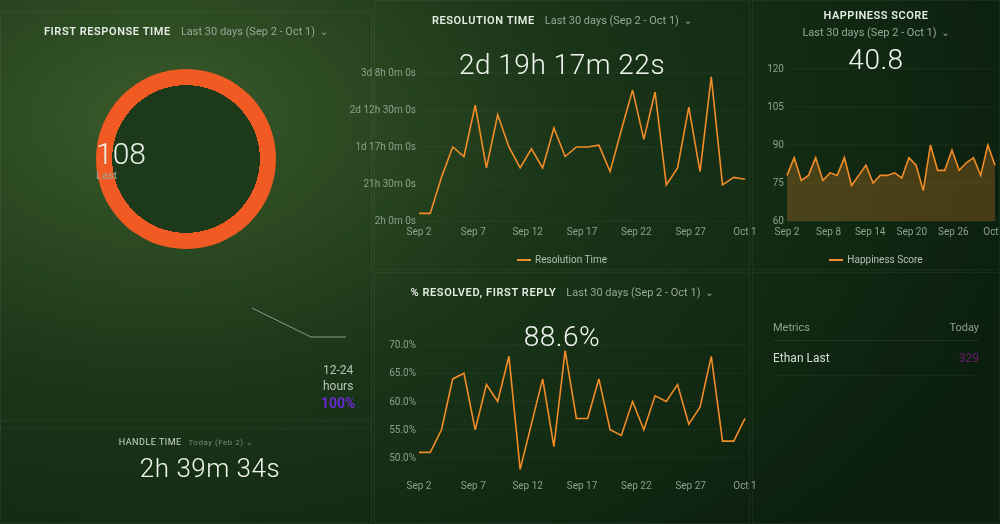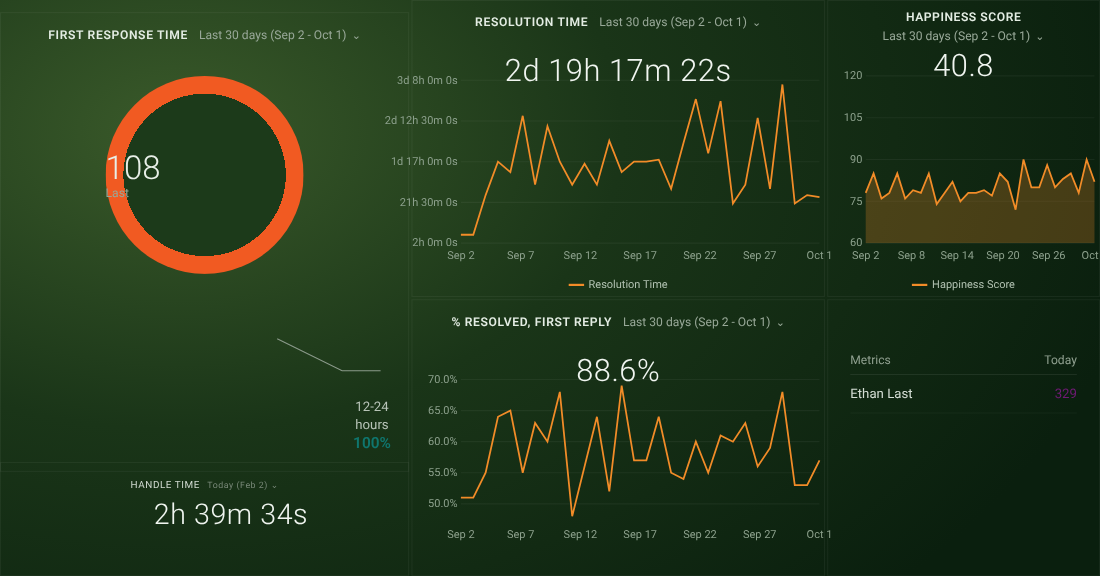--- a/index.html
+++ b/index.html
@@ -35,21 +35,21 @@
   .donut { width: 180px; height: 180px; border-radius: 50%;
     background: radial-gradient(circle, #1c3a1a 58%, transparent 58%),
                 conic-gradient(#f15a22 0deg 360deg);
   }
   .donut-center { position:absolute; inset:0; display:flex; flex-direction:column; align-items:flex-start; justify-content:center; }
   .donut-val { font-size: 30px; color:#e8efe8; font-weight:300; }
   .donut-lab { font-size: 11px; color:#98a898; margin-top:-2px; }
 
   .leader { position:absolute; stroke:#8b9a8b; stroke-width:1; fill:none; }
   .callout { position:absolute; font-size:12px; color:#b8c4b8; text-align:center; line-height:1.35;margin-top:24px; }
-  .callout .c-big { font-size:14px; color:#0f766e; font-weight:600; }
+  .callout .c-big { font-size:14px; color:#6d28d9; font-weight:600; }
 
   
   .tiny-head { text-align:center; font-size:9px; letter-spacing:.5px; color:#cfd8cf; padding-top:16px; }
   .tiny-head .sub { color:#788878; margin-left:4px; cursor:pointer; font-size:8px; }
   .panel-handle .big-value { font-size:26px; margin-top:6px;padding-left:48px; }
 
   
   .chart-area { position:absolute; left:44px; right:4px; top:72px; bottom:30px; }
   .chart-svg { width:100%; height:100%; }
   .axis-text { font-size:10px; fill:#8ca08c; }

